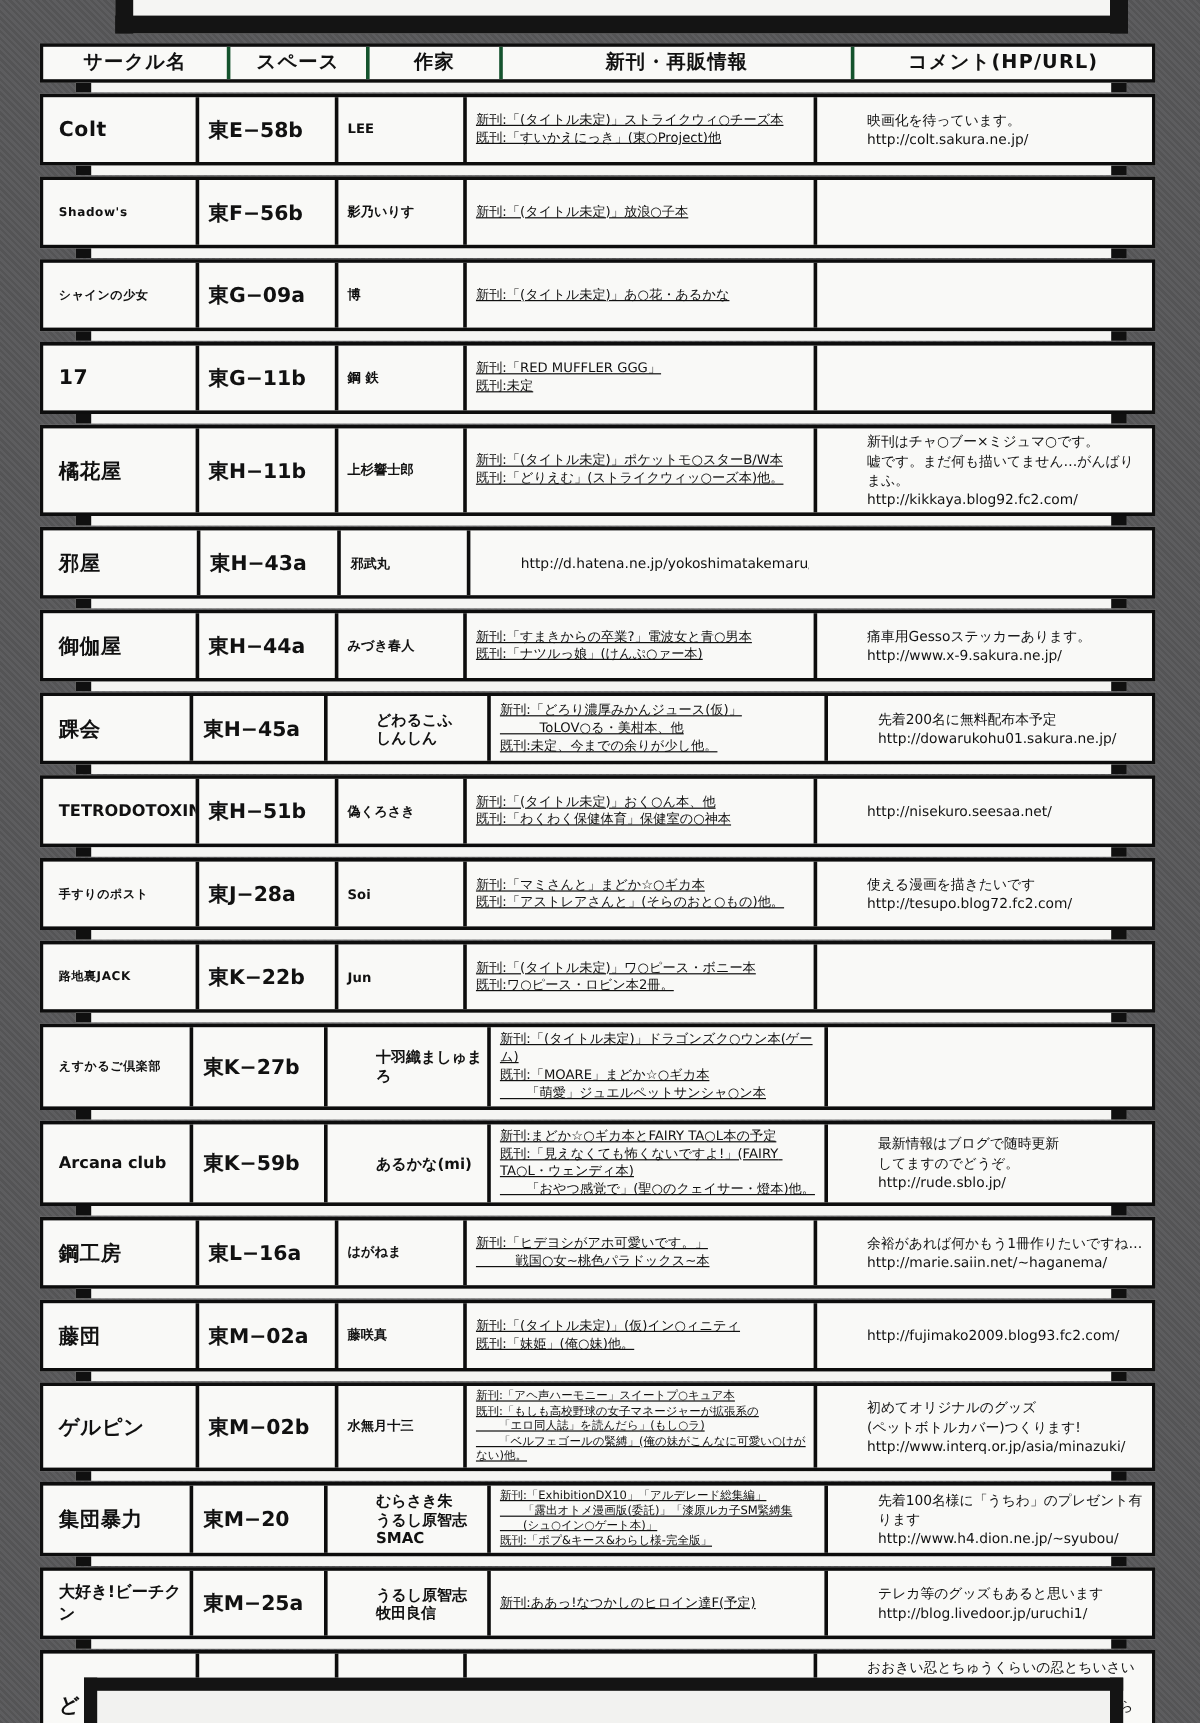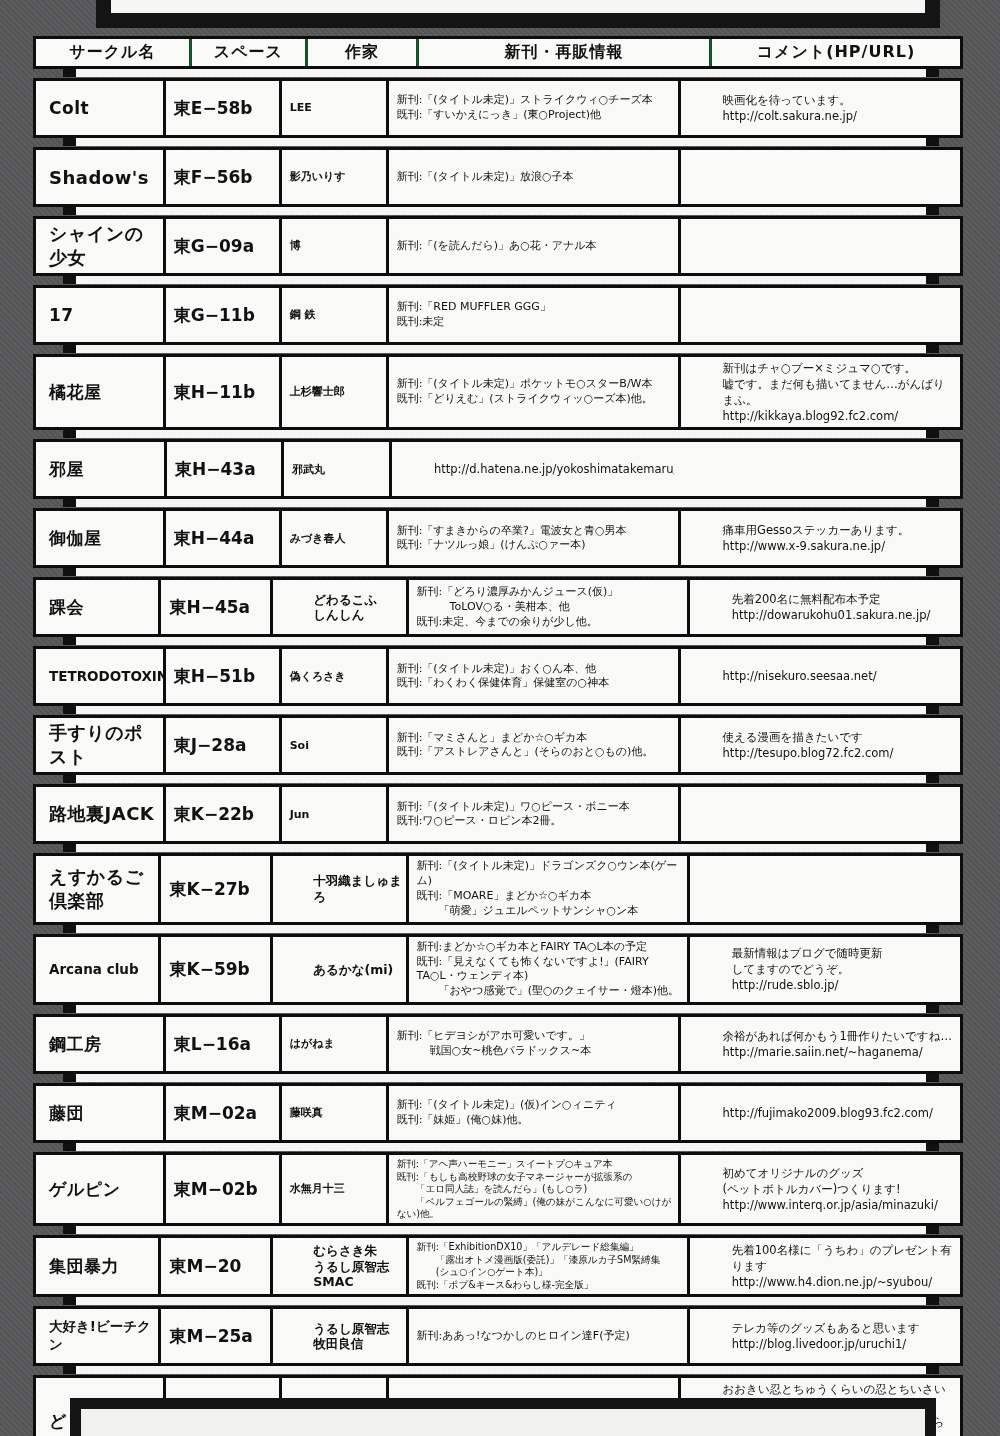--- a/index.html
+++ b/index.html
@@ -32,26 +32,26 @@
   }
   .hdr-row{height:33px;}
   .row{min-height:60px;}
   .cell{
     box-sizing:border-box;border-right:3px solid #0d0d0d;
     display:flex;flex-direction:column;justify-content:center;
     white-space:pre-wrap;overflow:hidden;
   }
   .cell:last-child{border-right:none;}
   .c-circle{width:131px;padding:2px 4px 2px 13px;font-weight:bold;font-size:17px;letter-spacing:.5px;}
-  .c-circle.md{font-size:18px;}
+  .c-circle.md{font-size:10px;}
   .c-circle.sm{font-size:13.5px;letter-spacing:0;}
   .c-space{width:117px;padding:2px 2px 2px 8px;font-weight:bold;font-size:17px;}
   .c-author{width:108px;padding:2px 2px 2px 8px;font-weight:bold;font-size:11px;line-height:1.25;}
   .c-author.sm{font-size:12.5px;margin-left:32px;}
-  .c-info{width:295px;padding:3px 4px 3px 8px;font-size:11px;line-height:1.35;}
+  .c-info{width:295px;padding:3px 4px 3px 8px;font-size:11px;line-height:1.35;text-decoration:underline;}
   .c-info.sm{font-size:9.6px;line-height:1.3;}
   .c-comment{width:250px;padding:3px 4px 3px 10px;font-size:11.5px;line-height:1.4;margin-left:32px;}
   .hdr-cell{
     box-sizing:border-box;border-right:3px solid #14532d;
     display:flex;align-items:center;justify-content:center;
     font-weight:bold;font-size:16px;letter-spacing:1px;
   }
   .hdr-cell:last-child{border-right:none;}
   .h0{width:157px;} .h1{width:117px;} .h2{width:112px;} .h3{width:295px;} .h4{width:250px;}
   
@@ -98,21 +98,21 @@
         <div class="cell c-info">新刊:「(タイトル未定)」放浪○子本</div>
         <div class="cell c-comment"></div>
       </div>
       <div class="gap">
         <div class="gap-strip"></div>
       </div>
       <div class="row">
         <div class="cell c-circle md">シャインの少女</div>
         <div class="cell c-space">東G−09a</div>
         <div class="cell c-author">博</div>
-        <div class="cell c-info">新刊:「(を読んだら)」あ○花・アナル本</div>
+        <div class="cell c-info">新刊:「(タイトル未定)」あ○花・あるかな</div>
         <div class="cell c-comment"></div>
       </div>
       <div class="gap">
         <div class="gap-strip"></div>
       </div>
       <div class="row">
         <div class="cell c-circle">17</div>
         <div class="cell c-space">東G−11b</div>
         <div class="cell c-author">鋼 鉄</div>
         <div class="cell c-info">新刊:「RED MUFFLER GGG」

